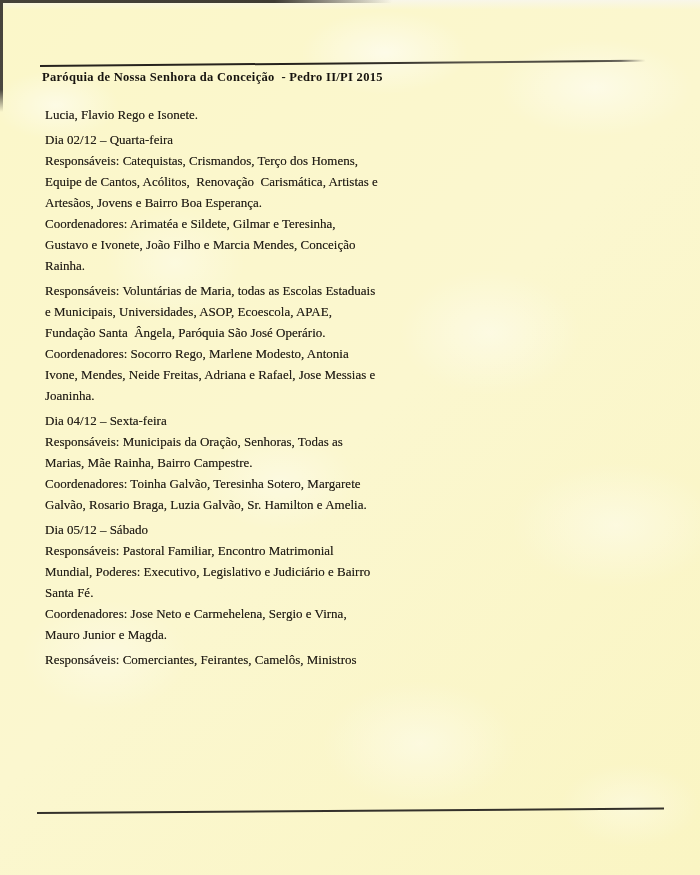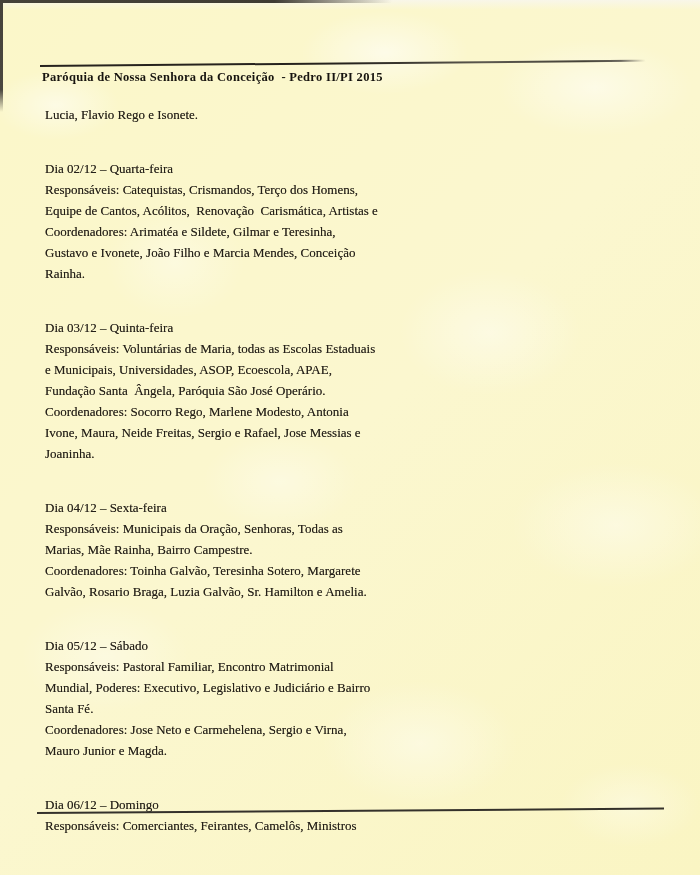--- a/index.html
+++ b/index.html
@@ -29,21 +29,21 @@
     background:linear-gradient(to bottom,#45423a 0%,#4a473f 80%,rgba(70,67,60,0) 100%);}
   .header-title{position:absolute;top:50px;left:42px;font-size:12.5px;line-height:14px;
     font-weight:bold;white-space:pre;color:#17140f;letter-spacing:.3px;margin-top:20px;}
   .header-rule{position:absolute;top:65px;left:40px;width:618px;height:2px;
     transform:rotate(-0.5deg);transform-origin:left center;
     background:linear-gradient(to right,#26231d 0%,#26231d 50%,#5c594f 72%,#454238 88%,#6b685e 94%,rgba(90,87,78,0) 98%);}
   .content{position:absolute;top:104px;left:45px;width:625px;
     font-size:13px;line-height:21px;
     text-shadow:0 0 .4px rgba(45,38,25,.55);}
   .line{white-space:pre;}
-  .day{margin-top:33px;}
+  .day{margin-top:4px;}
   b.lbl{font-weight:normal;}
   .footer-rule{position:absolute;top:812px;left:37px;width:627px;height:2.2px;
     transform:rotate(-0.4deg);transform-origin:left center;background:#34312b;}
 </style>
 </head>
 <body>
 
 <div class="top-strip"></div>
 <div class="top-line"></div>
 <div class="left-line"></div>
@@ -52,32 +52,32 @@
 <div class="header-rule"></div>
 
 <div class="content">
 
   <div class="line">Lucia, Flavio Rego e Isonete.</div>
 
   <section class="day">
     <div class="line">Dia 02/12 – Quarta-feira</div>
     <div class="line"><b class="lbl">Responsáveis: </b><span>Catequistas, Crismandos, Terço dos Homens,</span></div>
     <div class="line">Equipe de Cantos, Acólitos,  Renovação  Carismática, Artistas e</div>
+    <div class="line">Artesãos, Jovens e Bairro Boa Esperança.</div>
     <div class="line"><b class="lbl">Coordenadores</b><span>: </span><span>Arimatéa e Sildete, Gilmar e Teresinha,</span></div>
     <div class="line">Gustavo e Ivonete, João Filho e Marcia Mendes, Conceição</div>
     <div class="line">Rainha.</div>
   </section>
 
   <section class="day">
-    <div class="line">Dia 03/12 – Quinta-feira</div>
     <div class="line"><b class="lbl">Responsáveis: </b><span>Voluntárias de Maria, todas as Escolas Estaduais</span></div>
     <div class="line">e Municipais, Universidades, ASOP, Ecoescola, APAE,</div>
     <div class="line">Fundação Santa  Ângela, Paróquia São José Operário.</div>
     <div class="line"><b class="lbl">Coordenadores</b><span>: </span><span>Socorro Rego, Marlene Modesto, Antonia</span></div>
-    <div class="line">Ivone, Maura, Neide Freitas, Sergio e Rafael, Jose Messias e</div>
+    <div class="line">Ivone, Mendes, Neide Freitas, Adriana e Rafael, Jose Messias e</div>
     <div class="line">Joaninha.</div>
   </section>
 
   <section class="day">
     <div class="line">Dia 04/12 – Sexta-feira</div>
     <div class="line"><b class="lbl">Responsáveis: </b><span>Municipais da Oração, Senhoras, Todas as</span></div>
     <div class="line">Marias, Mãe Rainha, Bairro Campestre.</div>
     <div class="line"><b class="lbl">Coordenadores</b><span>: </span><span>Toinha Galvão, Teresinha Sotero, Margarete</span></div>
     <div class="line">Galvão, Rosario Braga, Luzia Galvão, Sr. Hamilton e Amelia.</div>
   </section>
@@ -85,19 +85,18 @@
   <section class="day">
     <div class="line">Dia 05/12 – Sábado</div>
     <div class="line"><b class="lbl">Responsáveis: </b><span>Pastoral Familiar, Encontro Matrimonial</span></div>
     <div class="line">Mundial, Poderes: Executivo, Legislativo e Judiciário e Bairro</div>
     <div class="line">Santa Fé.</div>
     <div class="line"><b class="lbl">Coordenadores</b><span>: </span><span>Jose Neto e Carmehelena, Sergio e Virna,</span></div>
     <div class="line">Mauro Junior e Magda.</div>
   </section>
 
   <section class="day">
-    <div class="line">Dia 06/12 – Domingo</div>
     <div class="line"><b class="lbl">Responsáveis: </b><span>Comerciantes, Feirantes, Camelôs, Ministros</span></div>
   </section>
 
 </div>
 
 <div class="footer-rule"></div>
 
 </body></html>

